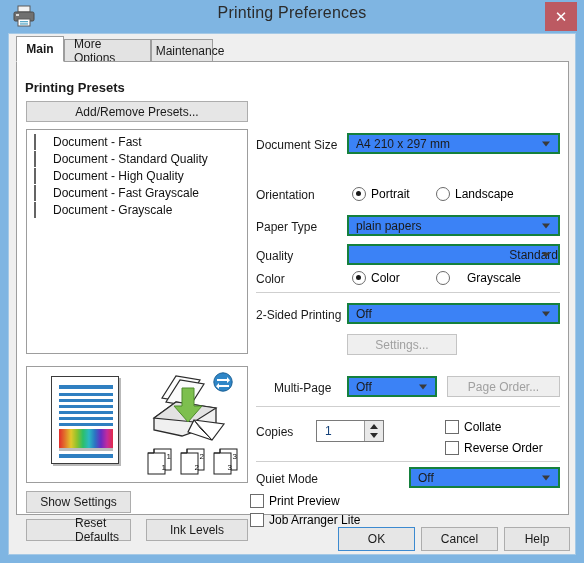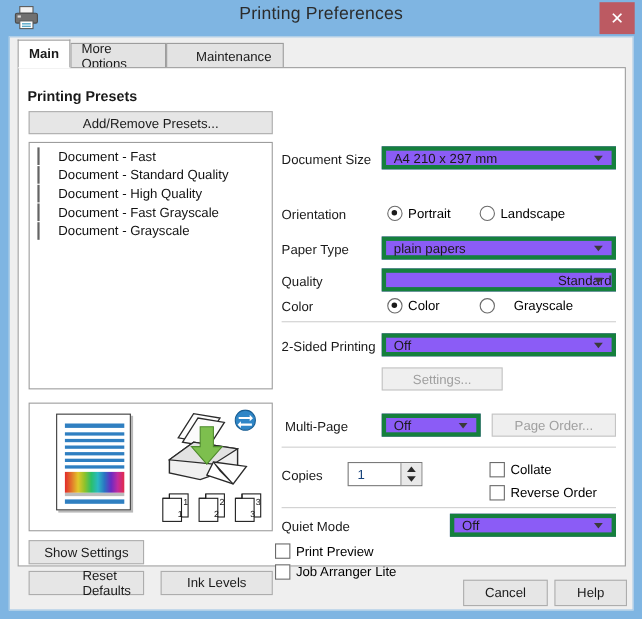--- a/index.html
+++ b/index.html
@@ -159,21 +159,21 @@
   }
   #show-settings{position:absolute;left:17px;top:457px;width:105px;height:22px;}
   #reset-defaults{position:absolute;left:17px;top:485px;width:105px;height:22px;padding-left:48px;}
   #ink-levels{position:absolute;left:137px;top:485px;width:102px;height:22px;}
   
   .field-label{
     position:absolute;font-size:12px;color:#1a1a1a;
   }
   .combo{
     position:absolute;height:21px;
-    background:#8b5cf6;border:4px solid #15803d;
+    background:#3b82f6;border:2px solid #15803d;
     box-sizing:border-box;
     display:flex;align-items:center;
     padding-left:7px;font-size:12px;color:#1a1a1a;cursor:default;
   }
   .combo .chev{
     position:absolute;right:8px;top:50%;transform:translateY(-50%);
     width:0;height:0;border-left:4px solid transparent;
     border-right:4px solid transparent;border-top:5px solid #3a3a3a;
   }
   .radio-wrap{
@@ -255,21 +255,21 @@
 
   <div id="dialog-body">
 
     <div id="tabstrip">
       <div class="tab active" style="left:0px;width:48px;font-weight:bold;">
         <span>Main</span>
       </div>
       <div class="tab" style="left:48px;width:87px;">
         <span>More Options</span>
       </div>
-      <div class="tab" style="left:135px;width:107px;padding-left:25px;">
+      <div class="tab" style="left:135px;width:62px;padding-left:25px;">
         <span>Maintenance</span>
       </div>
     </div>
 
     <div id="tabpage"></div>
 
     <div id="presets-heading">Printing Presets</div>
 
     <div id="add-remove-presets" class="gray-button">
       <span>Add/Remove Presets...</span>
@@ -416,21 +416,21 @@
 
     <div class="field-label" style="left:247px;top:274px;">2-Sided Printing</div>
     <div class="combo" style="left:338px;top:269px;width:213px;">
       <span>Off</span>
       <span class="chev"></span>
     </div>
     <div class="btn-disabled" style="left:338px;top:300px;width:110px;">
       <span>Settings...</span>
     </div>
 
-    <div class="field-label" style="left:250px;top:347px;text-align:center;">Multi-Page</div>
+    <div class="field-label" style="left:265px;top:347px;text-align:center;">Multi-Page</div>
     <div class="combo" style="left:338px;top:342px;width:90px;">
       <span>Off</span>
       <span class="chev"></span>
     </div>
     <div class="btn-disabled" style="left:438px;top:342px;width:113px;">
       <span>Page Order...</span>
     </div>
 
     <div class="divider" style="left:247px;top:372px;width:304px;"></div>
 
@@ -462,20 +462,23 @@
     <div class="check-wrap" style="left:241px;top:460px;">
       <span class="checkbox"></span>
       <span>Print Preview</span>
     </div>
     <div class="check-wrap" style="left:241px;top:479px;">
       <span class="checkbox"></span>
       <span>Job Arranger Lite</span>
     </div>
 
     <div id="footer-buttons">
+      <div class="footer-btn default" style="left:329px;width:77px;">
+        <span>OK</span>
+      </div>
       <div class="footer-btn" style="left:412px;width:77px;text-align:right;">
         <span>Cancel</span>
       </div>
       <div class="footer-btn" style="left:495px;width:66px;">
         <span>Help</span>
       </div>
     </div>
 
   </div>
 </div>

